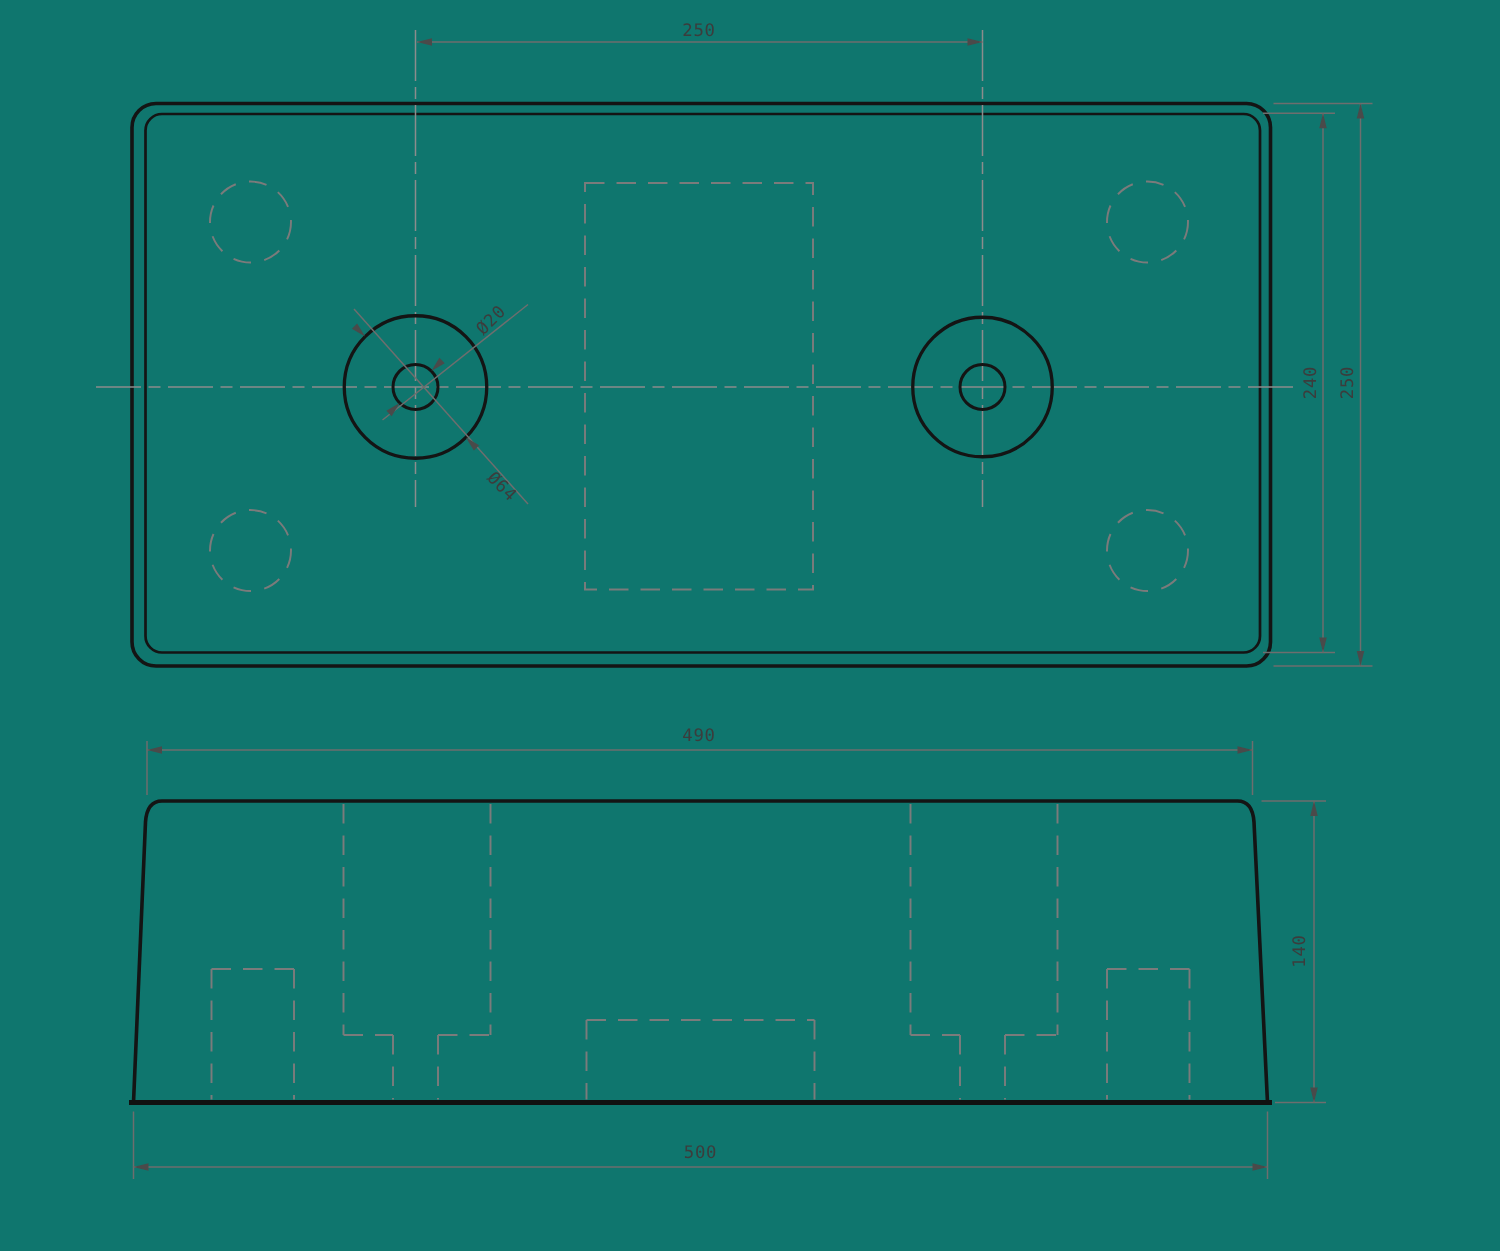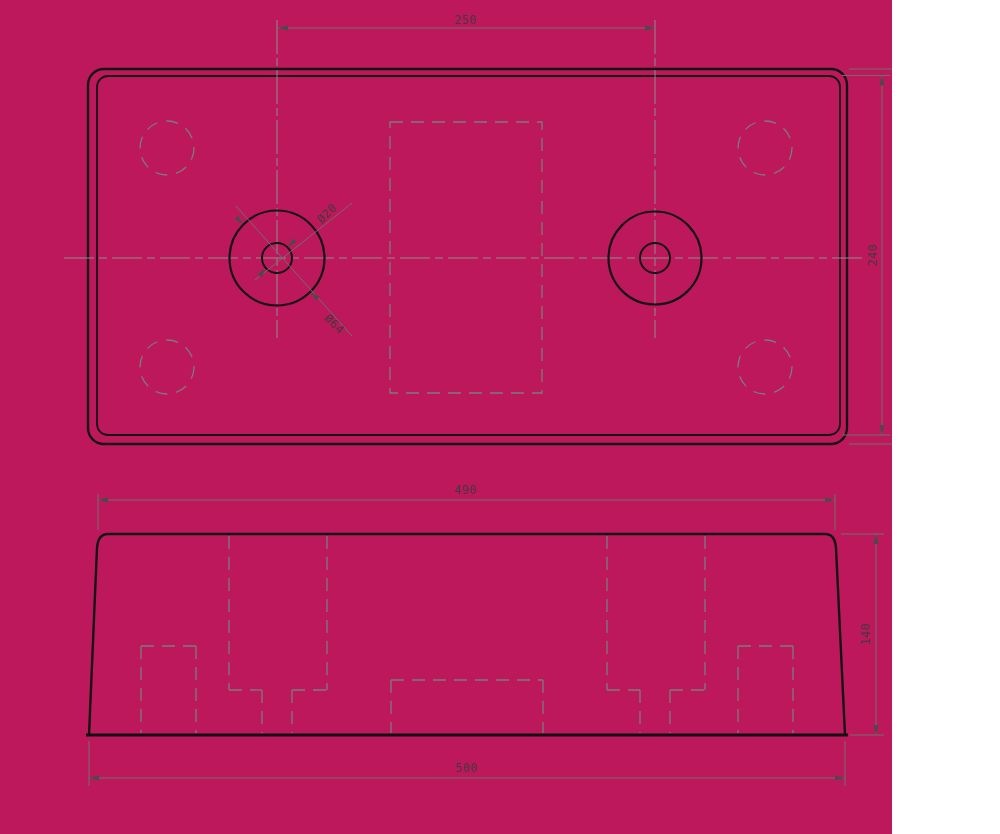--- a/index.html
+++ b/index.html
@@ -1,16 +1,16 @@
 <!DOCTYPE html>
 <html><head>
 <meta charset="utf-8">
 <style>
   html,body{margin:0;padding:0;background:#ffffff;}
-  .page{position:relative;width:892px;height:834px;background:#be185d;overflow:hidden;}
+  .page{position:relative;width:1000px;height:834px;background:#0f766e;overflow:hidden;}
   svg{display:block;}
   text{font-family:"DejaVu Sans Mono", monospace;font-size:11.5px;fill:#3c3c3c;letter-spacing:0.5px;}
   .outline{stroke:#141414;stroke-width:2.4;fill:none;stroke-linejoin:round;}
   .outline-heavy{stroke:#111111;stroke-width:3.2;fill:none;}
   .hidden-line{stroke:#7b7b7b;stroke-width:1.3;fill:none;stroke-dasharray:13 8;}
   .centerline{stroke:#8c8c8c;stroke-width:1;fill:none;}
   .dimline{stroke:#6e6e6e;stroke-width:1;fill:none;}
   .arrow{fill:#4a4a4a;stroke:none;}
 </style>
 </head>

